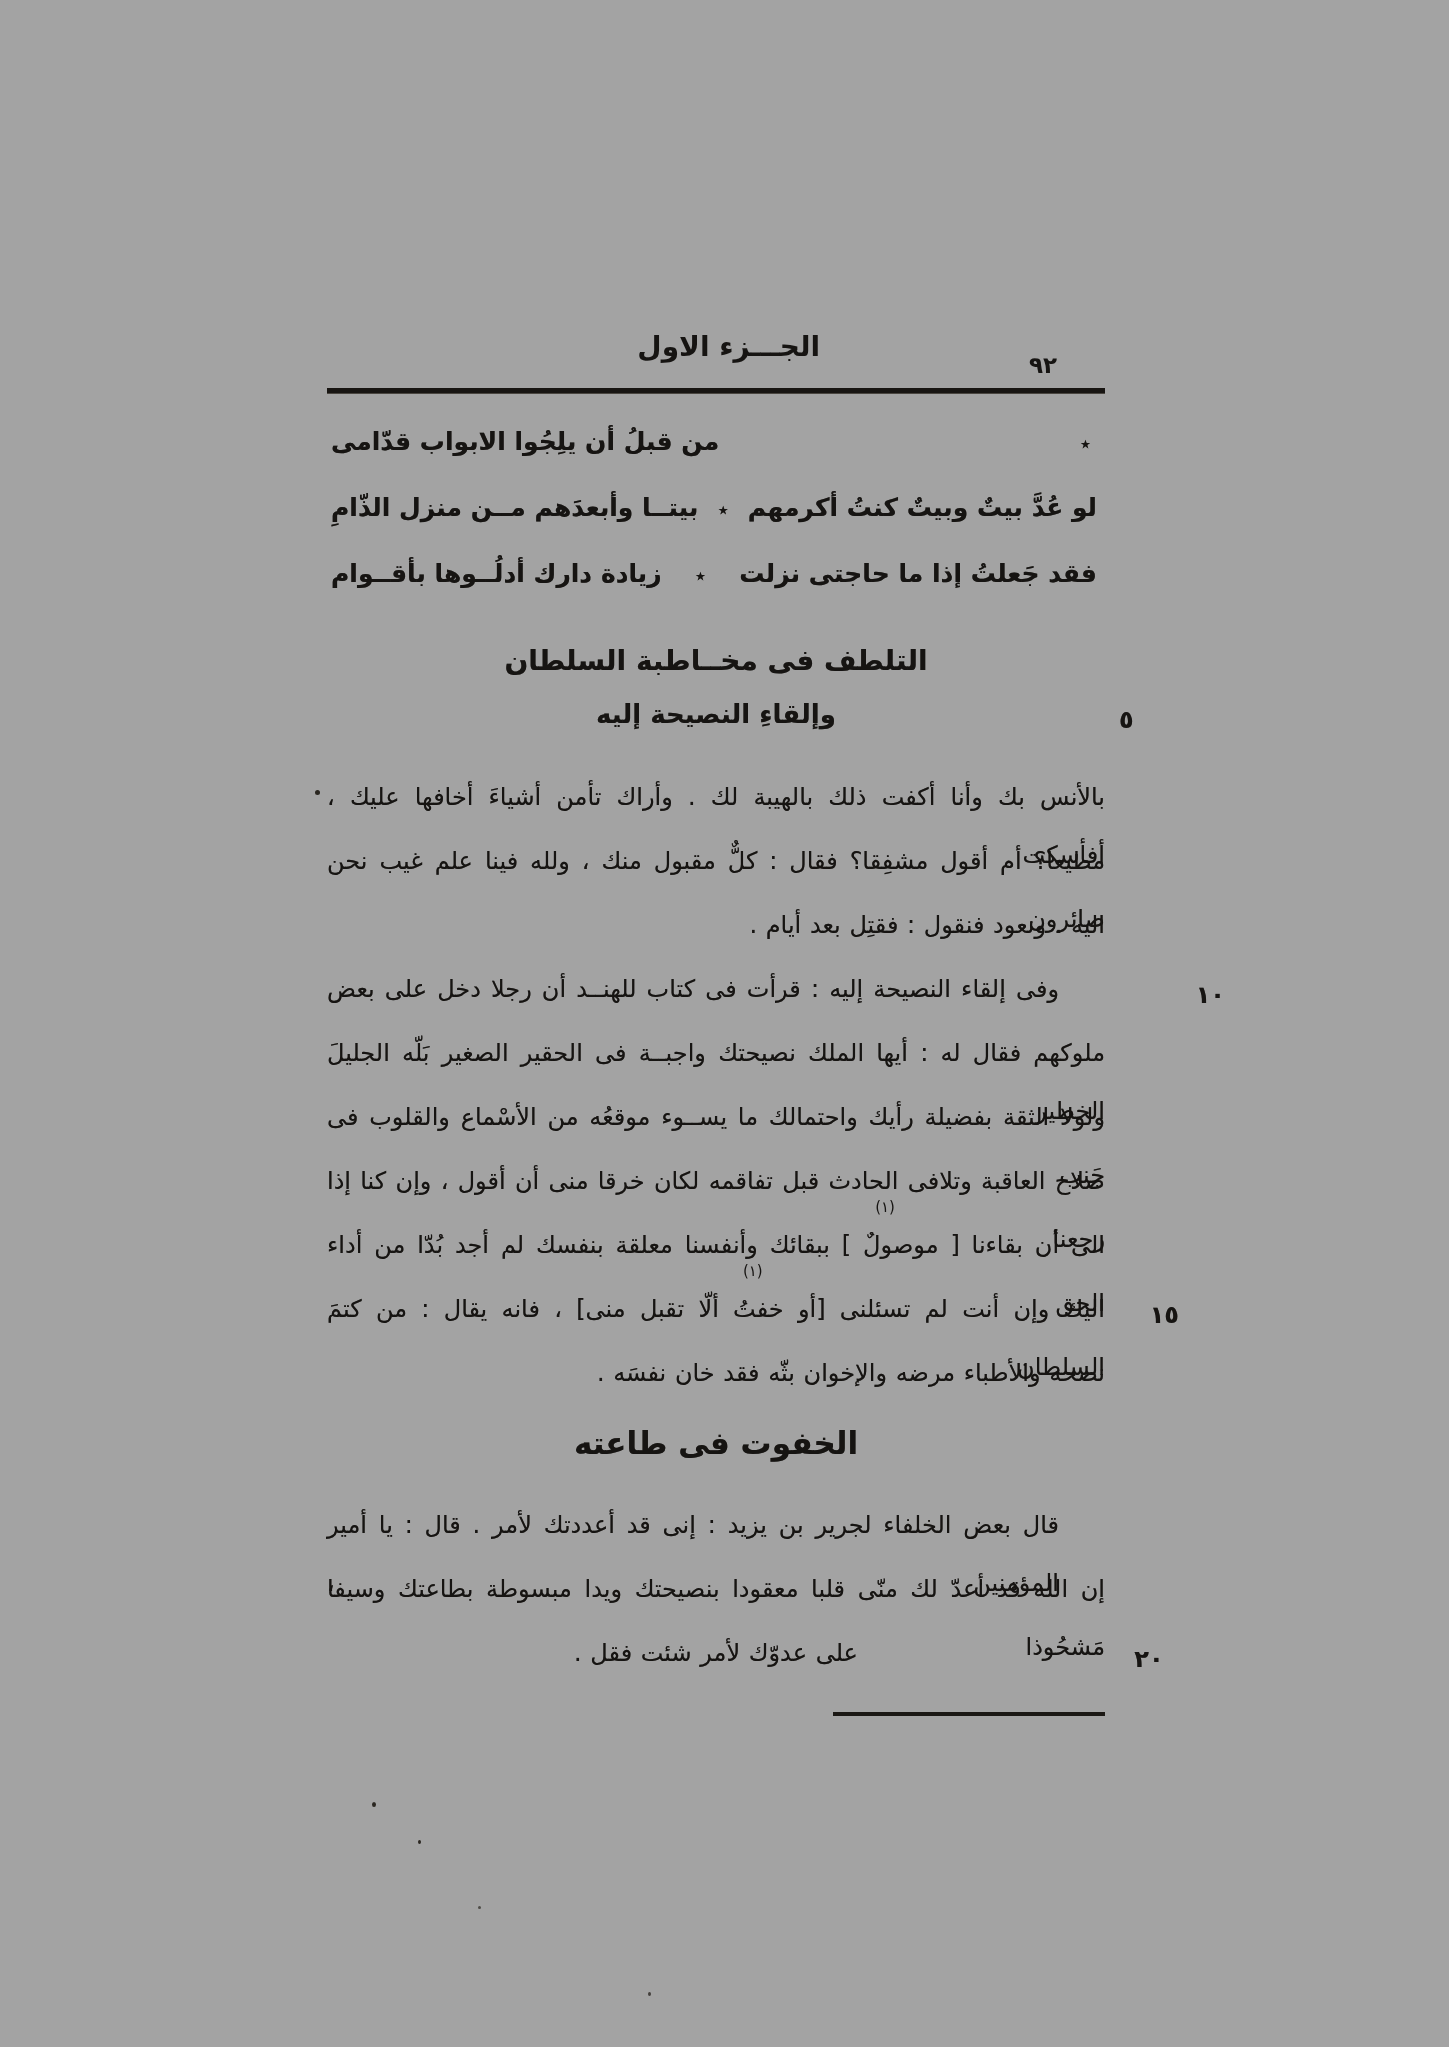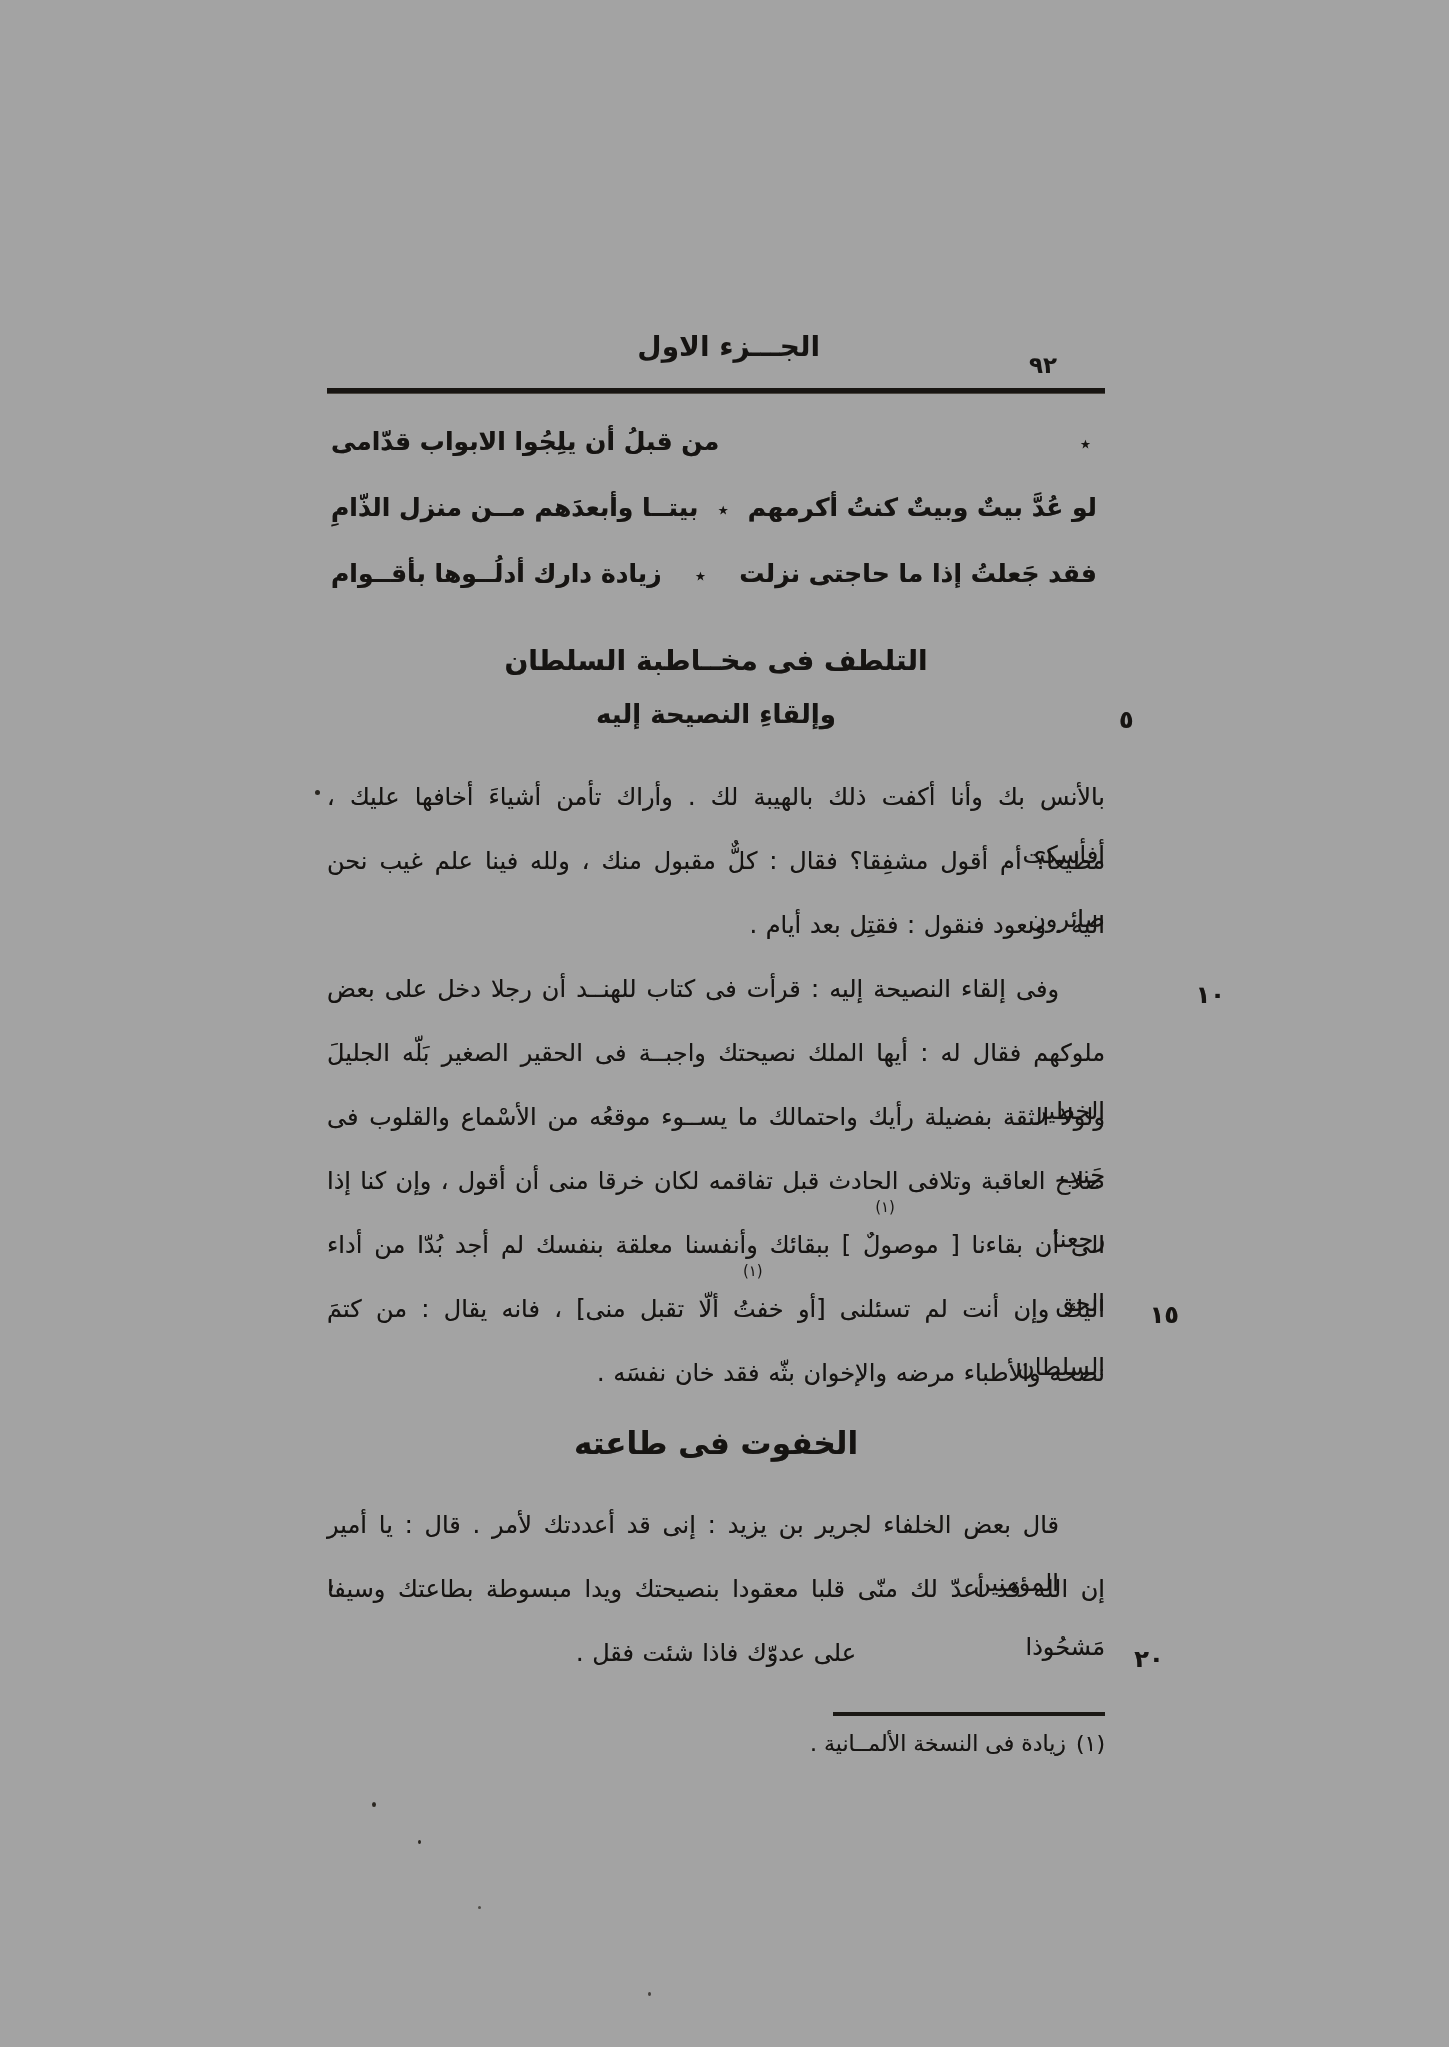--- a/index.html
+++ b/index.html
@@ -158,29 +158,26 @@
       </div>
       <div class="line short">نصحه والأطباء مرضه والإخوان بثّه فقد خان نفسَه .</div>
     </div>
 
     <div class="heading h3x">الخفوت فى طاعته</div>
 
     <div class="para p3">
       <div class="line indent">قال بعض الخلفاء لجرير بن يزيد : إنى قد أعددتك لأمر . قال : يا أمير المؤمنين ،</div>
       <div class="line">إن الله قد أعدّ لك منّى قلبا معقودا بنصيحتك ويدا مبسوطة بطاعتك وسيفا مَشحُوذا</div>
       <div class="line center">
-        <span>على عدوّك فاذا شئت فقل .</span>
+        <span>على عدوّك لأمر شئت فقل .</span>
         <span class="margin-num">٢٠</span>
       </div>
     </div>
 
     <div class="fn-rule"></div>
-    <div class="footnote">
-      <span class="fn-marker">(١)</span><span>زيادة فى النسخة الألمــانية .</span>
-    </div>
 
   </div>
 
   <div class="speck" style="left:315px;top:790px;width:5px;height:5px;"></div>
   <div class="speck" style="left:372px;top:1802px;width:4px;height:5px;"></div>
   <div class="speck" style="left:418px;top:1840px;width:3px;height:4px;"></div>
   <div class="speck" style="left:478px;top:1906px;width:3px;height:3px;opacity:.7;"></div>
   <div class="speck" style="left:648px;top:1992px;width:3px;height:4px;opacity:.8;"></div>
 
 </div>

